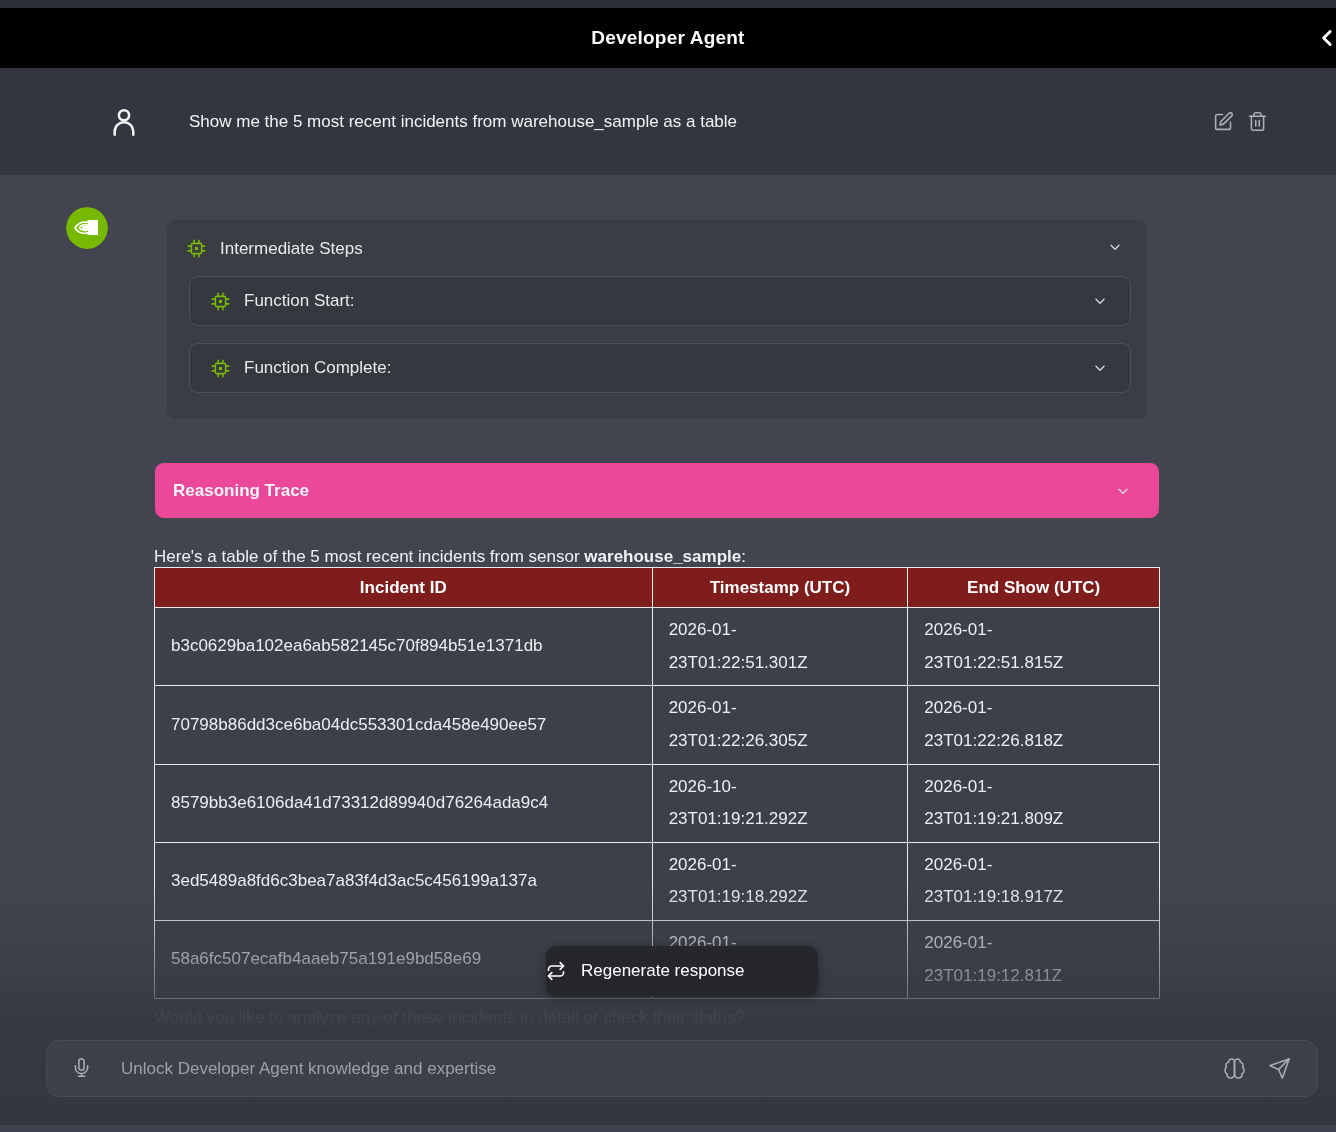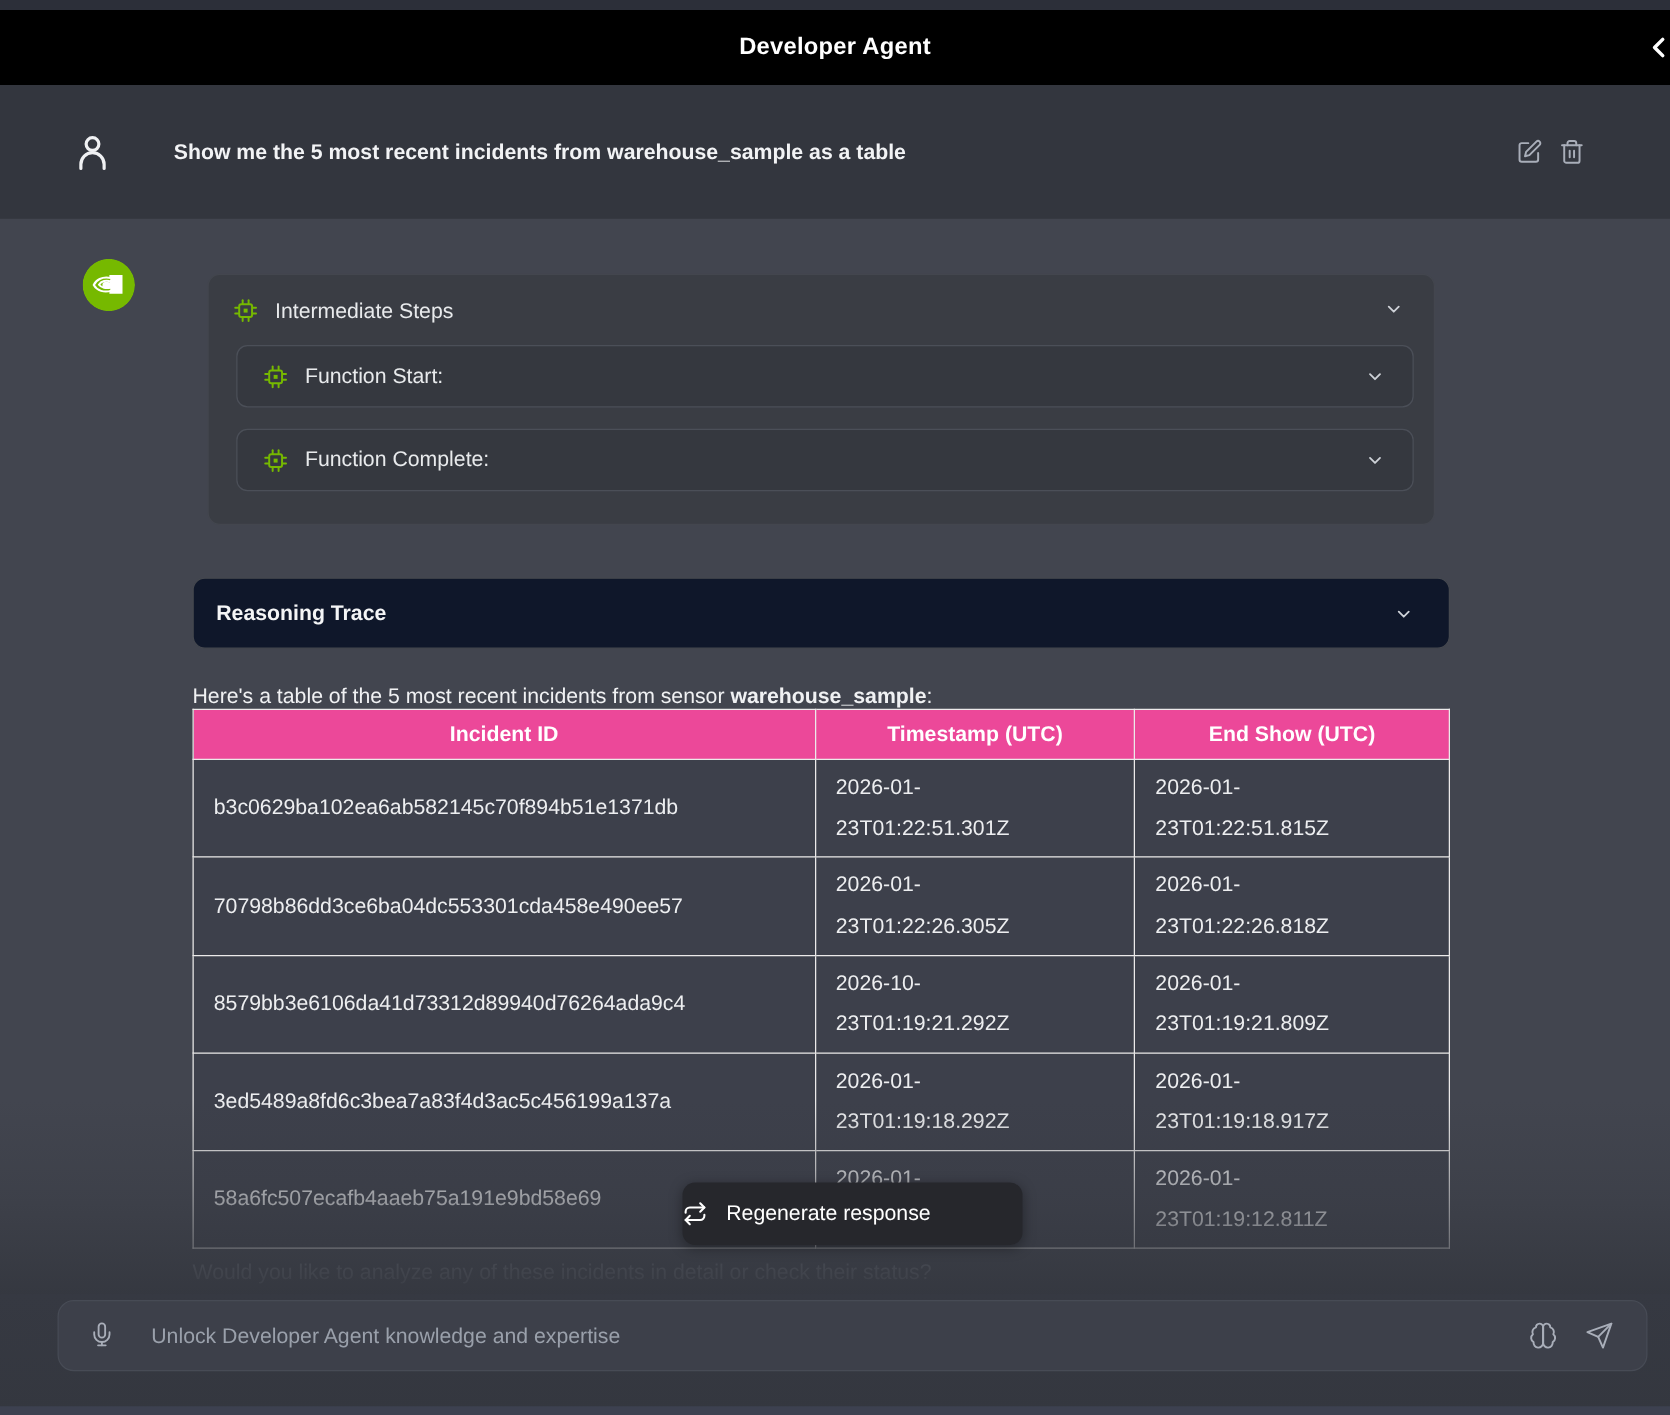--- a/index.html
+++ b/index.html
@@ -20,21 +20,21 @@
   }
   .app-title { color: #fff; font-weight: bold; font-size: 19px; letter-spacing: .2px; }
   .header-collapse {
     position: absolute; right: -5px; top: 50%; transform: translateY(-50%);
     width: 26px; height: 26px; cursor: pointer;
   }
   
   .user-row {
     height: 107px; background: #33363e;
     display: flex; align-items: center;
-    padding-left: 56px; padding-right: 68px; font-weight: bold;
+    padding-left: 106px; padding-right: 68px;
   }
   .user-avatar { width: 36px; height: 36px; flex: 0 0 auto; }
   .user-text { margin-left: 47px; font-size: 17px; color: #f2f3f5; flex: 1; }
   .user-actions { display: flex; gap: 13px; align-items: center; }
   .icon-btn { width: 21px; height: 21px; cursor: pointer; }
   
   .assistant-row { display: flex; padding: 32px 0 0 66px; }
   .bot-avatar { width: 42px; height: 42px; border-radius: 50%; overflow: hidden; flex: 0 0 auto; }
   .msg-content { margin-left: 46px; width: 1006px; }
 
@@ -61,39 +61,39 @@
     display: flex; align-items: center;
     padding: 0 22px 0 21px;
     cursor: pointer;
   }
   .sub-panel + .sub-panel { margin-top: 17px; }
   .sub-label { margin-left: 14px; font-size: 17px; color: #e8eaec; }
 
   .reasoning-panel {
     margin-top: 42px;
     height: 57px;
-    background: #0f172a;
+    background: #ec4899;
     border: 1px solid #45484f;
     border-radius: 10px;
     display: flex; align-items: center;
     padding: 0 28px 0 18px;
     cursor: pointer;
   }
   .reasoning-title { font-size: 17px; font-weight: bold; color: #f4f5f6; }
 
   .intro-line { margin-top: 28px; margin-bottom: 0; font-size: 17px; color: #f0f1f3; }
   .intro-line b { font-weight: bold; }
 
   
   table.incidents {
     width: 1006px; border-collapse: collapse;
     background: #3d404b;
   }
   table.incidents th {
-    background: #ec4899; color: #fff;
+    background: #7f1d1d; color: #fff;
     font-size: 17px; font-weight: bold;
     height: 40px; text-align: center;
     border: 1px solid #eceaea;
   }
   table.incidents td {
     height: 76px; padding: 6px 16px;
     font-size: 17px; color: #edeef0;
     border: 1px solid #eceaea;
     vertical-align: middle;
     line-height: 1.92;

